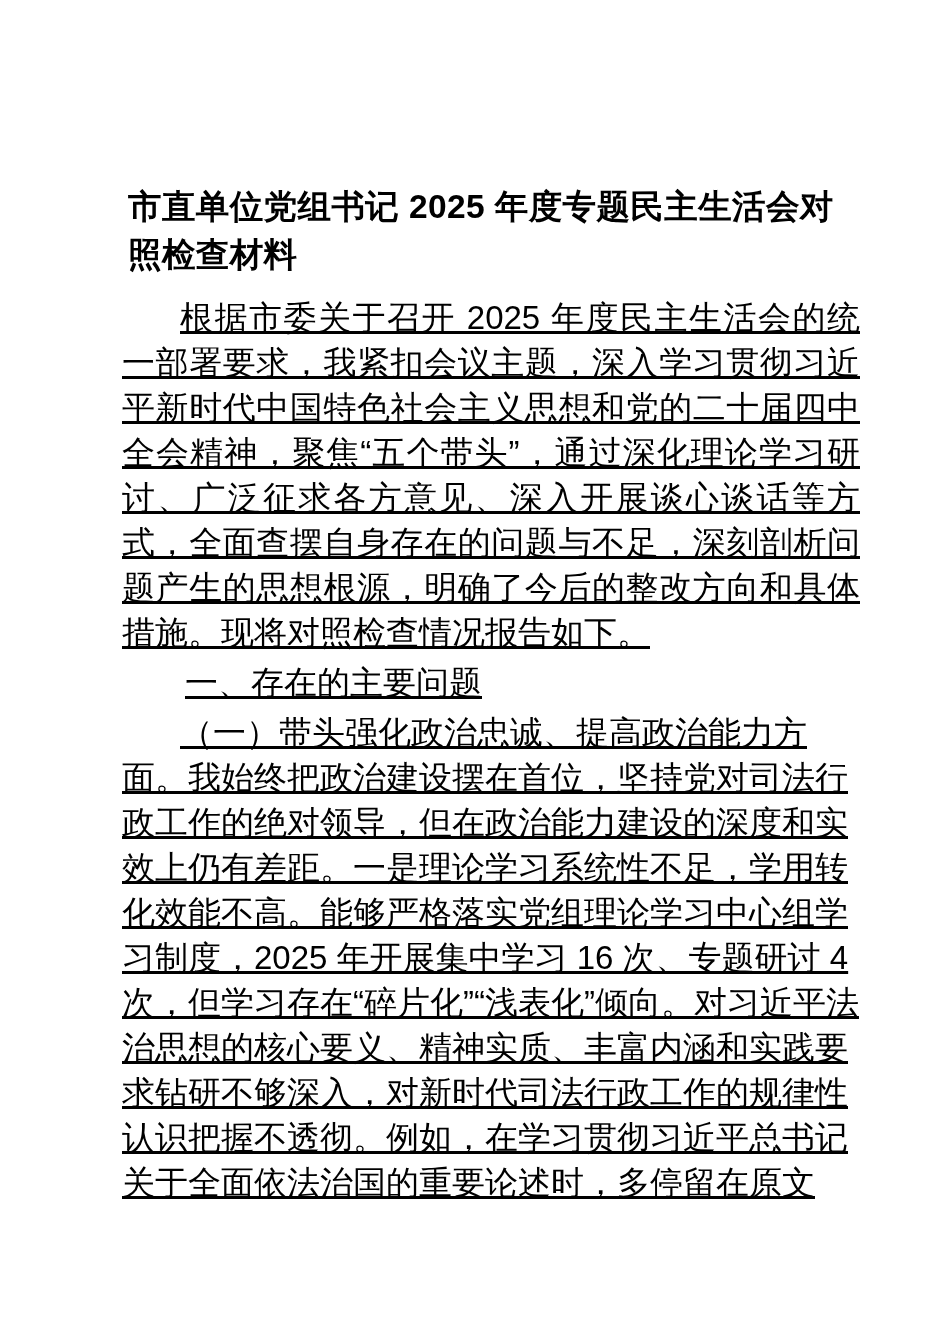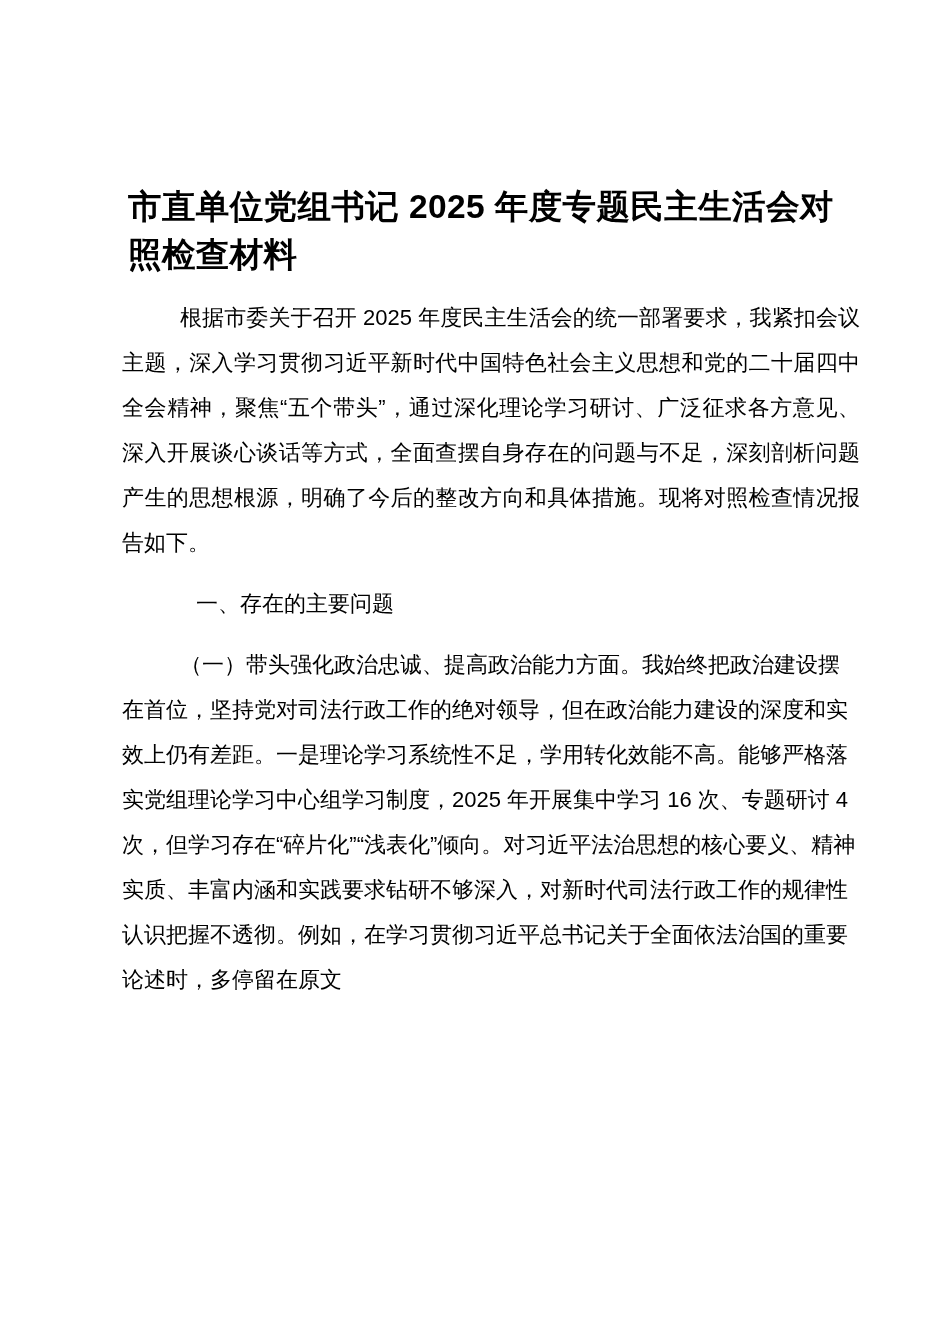--- a/index.html
+++ b/index.html
@@ -27,37 +27,38 @@
     font-size: 33.5px;
     font-weight: 700;
     line-height: 48px;
     text-align: left;
     letter-spacing: 0.4px;
     margin: 0 0 16px 0;
     padding: 0 6px;
     word-break: break-all;
   }
   .body-block {
-    font-size: 22px;
+    font-size: 33px;
     line-height: 45px;
     text-align: justify;
     text-justify: inter-character;
     letter-spacing: 0px;
     word-break: break-all;
     margin: 0;
+    text-decoration: underline;
   }
   .para {
     margin: 0;
     text-indent: 58px;
     text-align: justify;
     text-justify: inter-character;
     word-break: break-all;
   }
   .heading-line {
-    margin: 16px;
+    margin: 5px;
     text-indent: 58px;
     text-align: left;
     word-break: break-all;
   }
   .last-para {
     text-align: left;
   }
 </style>
 </head>
 <body>

